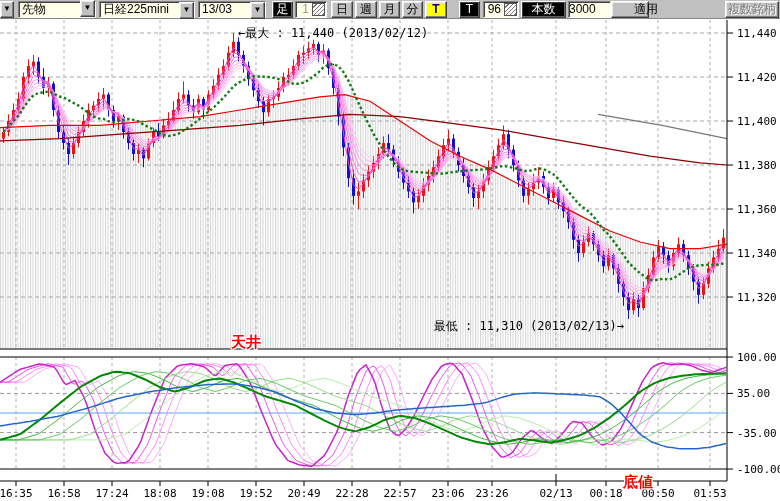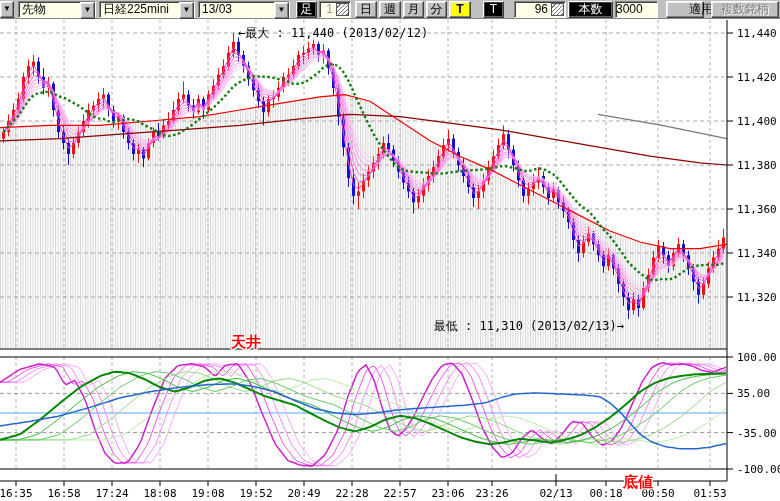--- a/index.html
+++ b/index.html
@@ -34,54 +34,54 @@
   #chart-wrap{position:relative;width:780px;height:482px;background:#ffffff;}
   svg text{font-family:"DejaVu Sans Mono","Liberation Mono",monospace;}
   .jp{font-family:"Liberation Sans","DejaVu Sans",sans-serif;}
 </style>
 </head>
 <body>
 <div id="window">
 
 <div id="toolbar">
   <div class="btn3d" style="width:14px;font-size:8px;">▼</div>
-  <div class="combo" style="width:78px;margin-left:4px;">
+  <div class="combo" style="width:78px;margin-left:4px;align-items:flex-end;">
     <div class="val">先物</div>
     <div class="btn3d arrow" style="width:15px;font-size:8px;">▼</div>
   </div>
   <div class="combo" style="width:96px;margin-left:3px;">
     <div class="val">日経225mini</div>
     <div class="btn3d arrow" style="width:15px;font-size:8px;">▼</div>
   </div>
-  <div class="combo" style="width:92px;margin-left:3px;">
+  <div class="combo" style="width:68px;margin-left:3px;">
     <div class="val">13/03</div>
     <div class="btn3d arrow" style="width:15px;font-size:8px;">▼</div>
   </div>
   <div class="btn3d btn-black" style="width:21px;margin-left:6px;">足</div>
   <div class="spin" style="width:32px;margin-left:2px;">
     <div class="num gray">1</div>
     <div class="widget"></div>
   </div>
   <div class="btn3d" style="width:22px;margin-left:4px;">日</div>
   <div class="btn3d" style="width:22px;margin-left:2px;">週</div>
   <div class="btn3d" style="width:21px;margin-left:2px;">月</div>
   <div class="btn3d" style="width:21px;margin-left:2px;">分</div>
   <div class="btn3d btn-yellow" style="width:22px;margin-left:2px;">T</div>
   <div class="btn3d btn-black" style="width:21px;margin-left:12px;">T</div>
-  <div class="spin" style="width:52px;margin-left:10px;">
+  <div class="spin" style="width:36px;margin-left:3px;">
     <div class="num">96</div>
     <div class="widget"></div>
   </div>
   <div class="btn3d btn-black" style="width:45px;margin-left:2px;">本数</div>
   <div class="spin" style="width:43px;margin-left:2px;gap:36px;">
     <div class="num">3000</div>
     <div class="widget"></div>
   </div>
-  <div class="btn3d" style="width:38px;margin-left:8px;padding-left:32px;">適用</div>
-  <div class="btn3d btn-disabled" style="width:68px;margin-left:auto;margin-right:1px;">複数銘柄</div>
+  <div class="btn3d" style="width:38px;margin-left:0;padding-left:32px;">適用</div>
+  <div class="btn3d btn-disabled" style="width:54px;margin-left:auto;margin-right:1px;">複数銘柄</div>
 </div>
 
 <div id="chart-wrap">
   <svg id="chart-svg" width="780" height="482">
         <g transform="translate(0,-19)">
           <defs>
             <pattern id="hatch" width="2.5" height="8" patternUnits="userSpaceOnUse">
               <line x1="0.5" y1="0" x2="0.5" y2="8" stroke="#d4d4d4" stroke-width="1"></line>
             </pattern>
             <clipPath id="mclip">

